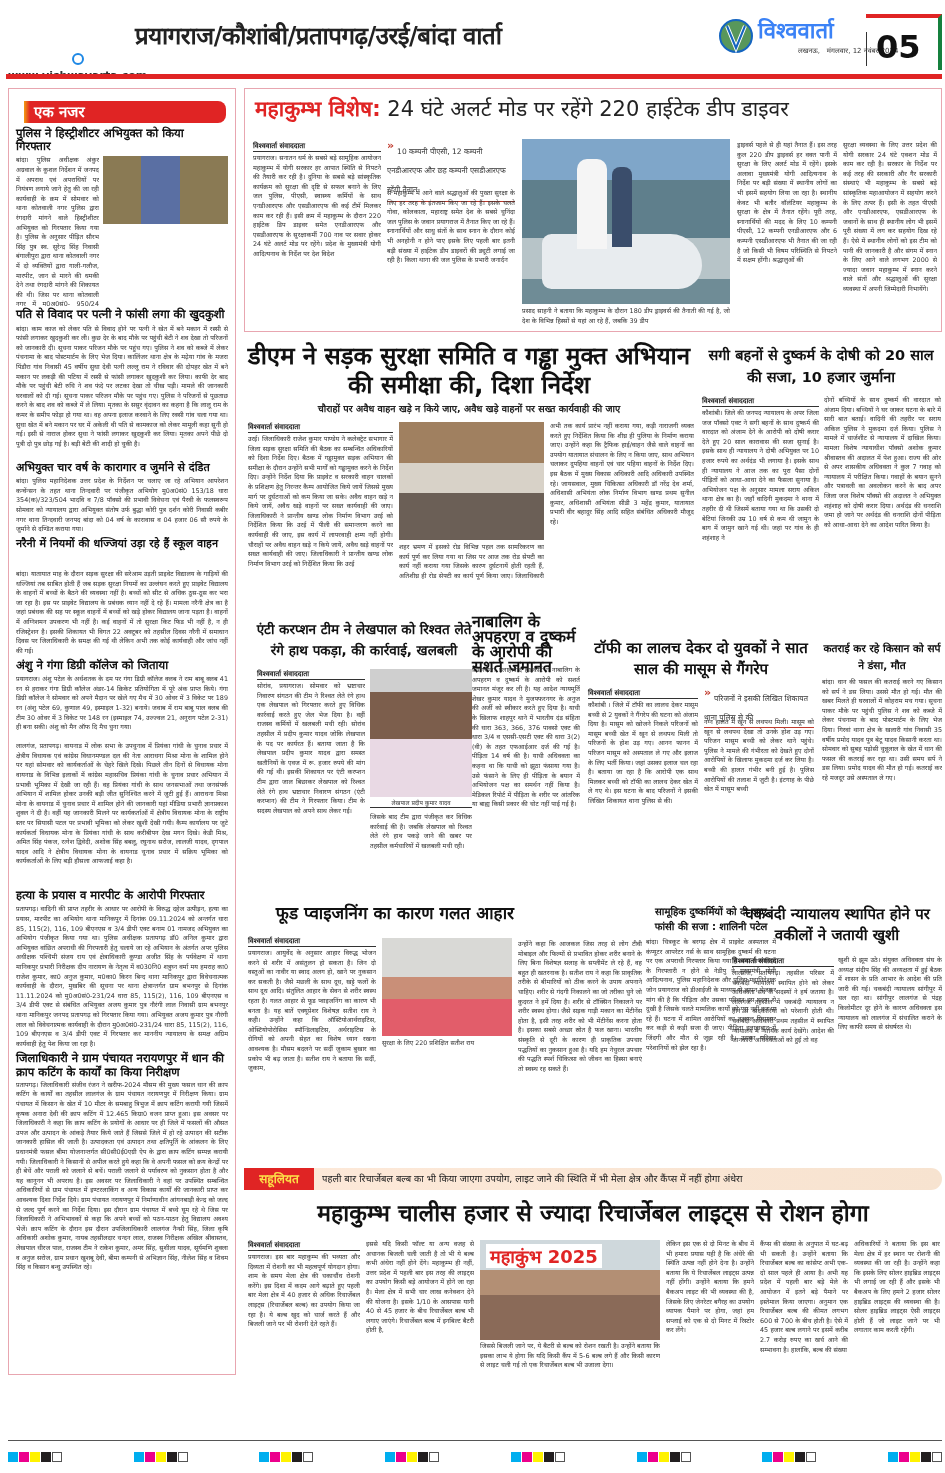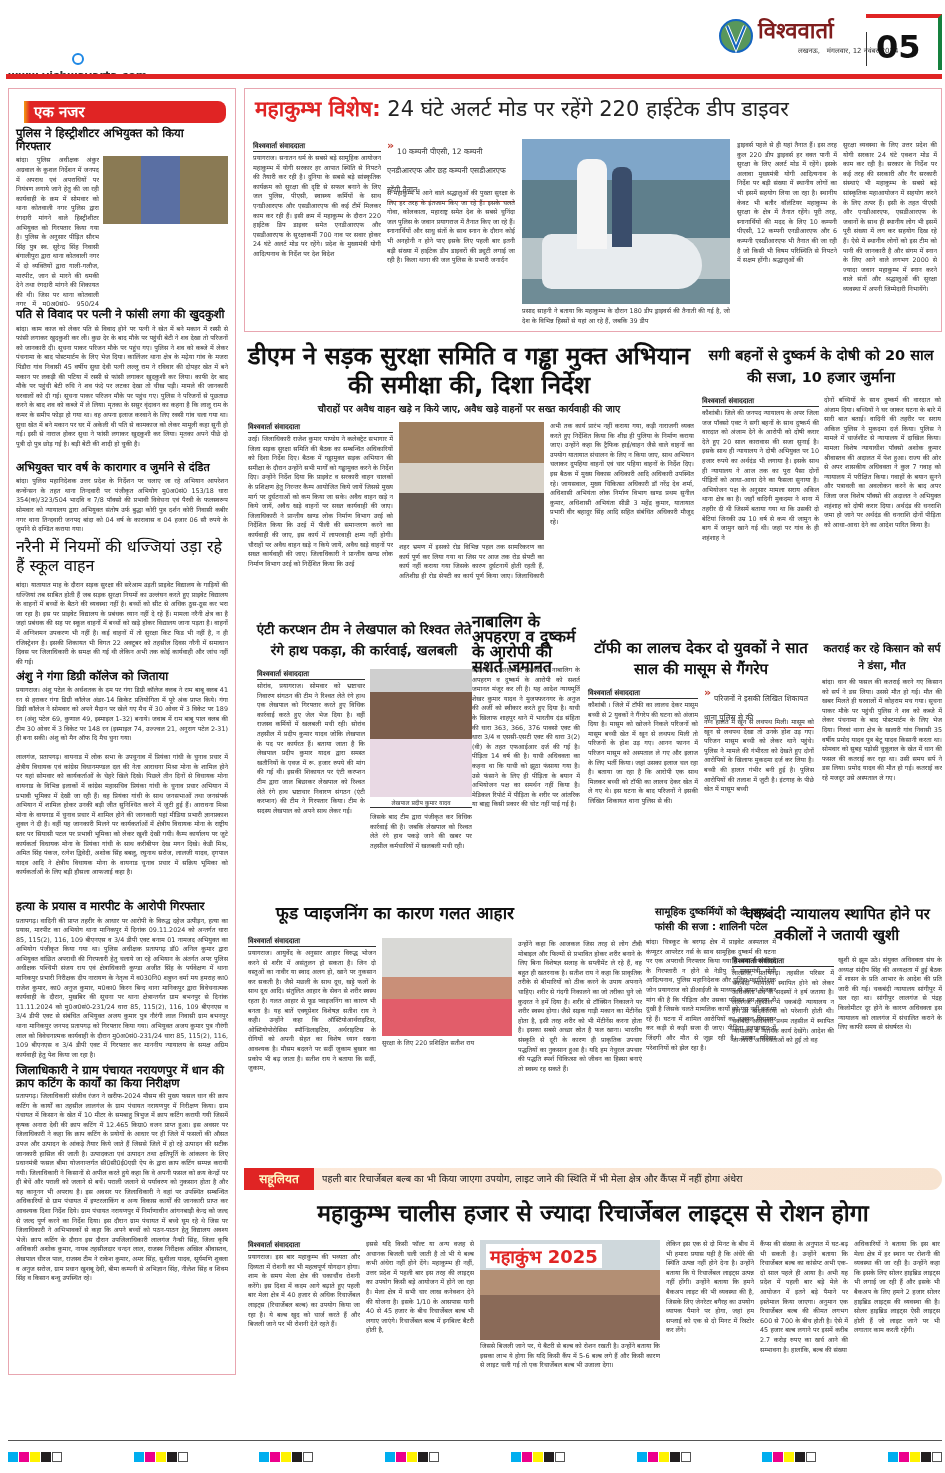--- a/index.html
+++ b/index.html
@@ -11,33 +11,34 @@
 .photo{background:#8a8f95;overflow:hidden}
 .pinkbox{border:1.5px solid #e8a6b0}
 .rule{background:#333}
 .cmyk{display:flex;gap:1px;align-items:center}
 .cmyk span{display:inline-block;width:10px;height:10px}
 </style>
 </head>
 <body>
 
 <div class="abs" style="left:0;top:0;width:945px;height:78px;">
+  <div class="abs" style="left:135px;top:18px;font-size:24px;font-weight:bold;color:#222;letter-spacing:-0.5px;white-space:nowrap;">प्रयागराज/कौशांबी/प्रतापगढ़/उरई/बांदा वार्ता</div>
   <div class="abs" style="left:8px;top:53px;display:flex;align-items:center;gap:4px;flex-direction:column;">
     <span style="display:inline-block;width:12px;height:12px;border-radius:50%;border:2.5px solid #1e88e5;position:relative;"></span>
     <span style="font-size:11px;font-weight:bold;color:#333;">www.vishwavarta.com</span>
   </div>
   <div class="abs" style="left:718px;top:14px;width:36px;height:44px;">
     <svg width="36" height="44" viewBox="0 0 36 44">
       <circle cx="18" cy="22" r="16" fill="#2e7d32" opacity="0.8"></circle>
       <circle cx="18" cy="22" r="16" fill="none" stroke="#1565c0" stroke-width="2"></circle>
       <path d="M9 12 L18 34 L27 12" fill="none" stroke="#fff" stroke-width="4"></path>
       <path d="M9 12 L18 34 L27 12" fill="none" stroke="#1565c0" stroke-width="2"></path>
     </svg>
   </div>
-  <div class="abs" style="left:758px;top:14px;font-size:22px;font-weight:bold;color:#7f1d1d;text-align:right;">विश्ववार्ता</div>
+  <div class="abs" style="left:758px;top:14px;font-size:22px;font-weight:bold;color:#3b82f6;text-align:right;">विश्ववार्ता</div>
   <div class="abs" style="left:758px;top:46px;font-size:7px;color:#333;white-space:pre;margin-left:40px;">लखनऊ,   मंगलवार, 12 नवंबर 2024</div>
   <div class="abs" style="left:866px;top:14px;width:76px;height:56px;border-top:4px solid #e02424;border-right:4px solid #15803d;padding-left:33px;">
     <div class="abs" style="left:0;top:14px;width:1px;height:34px;background:#333;"></div>
     <div class="abs" style="left:10px;top:10px;font-size:32px;font-weight:bold;color:#111;">05</div>
   </div>
   <div class="abs" style="left:6px;top:74px;width:936px;height:5px;background:#e02424;"></div>
 </div>
 
 <div class="abs pinkbox" style="left:8px;top:88px;width:228px;height:1287px;padding:4px 7px;overflow:hidden;">
   <div style="background:linear-gradient(90deg,#f39c12 0,#e02424 6px);color:#fff;font-weight:bold;font-size:15px;padding:2px 10px;border-radius:0 8px 8px 0;margin:8px 2px 4px 8px;height:22px;line-height:18px;">
@@ -56,21 +57,21 @@
     <div class="hd" style="font-size:11.5px;font-weight:bold;margin:2px 0 3px 0;">पति से विवाद पर पत्नी ने फांसी लगा की खुदकुशी</div>
     <div class="body-text" style="height:134px;">बांदा। काम काज को लेकर पति से विवाद होने पर पत्नी ने खेत में बने मकान में रस्सी से फांसी लगाकर खुदकुशी कर ली। कुछ देर के बाद मौके पर पहुंची बेटी ने शव देखा तो परिजनों को जानकारी दी। सूचना पाकर परिजन मौके पर पहुंच गए। पुलिस ने शव को कब्जे में लेकर पंचनामा के बाद पोस्टमार्टम के लिए भेज दिया। कालिंजर थाना क्षेत्र के मढ़ेया गांव के मजरा पिंडौरा गांव निवासी 45 वर्षीय सुधा देवी पत्नी लल्लू राम ने रविवार की दोपहर खेत में बने मकान पर लकड़ी की पटिया में रस्सी से फांसी लगाकर खुदकुशी कर लिया। काफी देर बाद मौके पर पहुंची बेटी रुचि ने शव फंदे पर लटका देखा तो चीख पड़ी। मामले की जानकारी घरवालों को दी गई। सूचना पाकर परिजन मौके पर पहुंच गए। पुलिस ने परिजनों से पूछताछ करने के बाद शव को कब्जे में ले लिया। मृतका के ससुर वृंदावन का कहना है कि लालू राम के कमर के समीप फोड़ा हो गया था। वह अपना इलाज करवाने के लिए रक्सी गांव चला गया था। सुधा खेत में बने मकान पर घर में अकेली थी पति से कामकाज को लेकर मामूली कहा सुनी हो गई। इसी से नाराज होकर सुधा ने फांसी लगाकर खुदकुशी कर लिया। मृतका अपने पीछे दो पुत्री दो पुत्र छोड़ गई है। बड़ी बेटी की शादी हो चुकी है।</div>
   </div>
 
   <div>
     <div class="hd" style="font-size:11px;font-weight:bold;margin:3px 0 3px 0;">अभियुक्त चार वर्ष के कारागार व जुर्माने से दंडित</div>
     <div class="body-text" style="height:58px;">बांदा। पुलिस महानिदेशक उत्तर प्रदेश के निर्देशन पर चलाए जा रहे अभियान आपरेशन कन्वेंन्सन के तहत थाना तिन्दवारी पर पंजीकृत अभियोग मु0अ0सं0 153/18 धारा 354(क)/323/504 भादवि व 7/8 पॉक्सो की प्रभावी विवेचना एवं पैरवी के फलस्वरूप सोमवार को न्यायालय द्वारा अभियुक्त संतोष उर्फ बुद्धा कोरी पुत्र दर्शन कोरी निवासी कबीर नगर थाना तिन्दवारी जनपद बांदा को 04 वर्ष के कारावास व 04 हजार 06 सौ रुपये के जुर्माने से दण्डित कराया गया।</div>
   </div>
 
   <div>
-    <div class="hd" style="font-size:16px;font-weight:normal;margin:3px 0 6px 0;">नरैनी में नियमों की धज्जियां उड़ा रहे हैं स्कूल वाहन</div>
+    <div class="hd" style="font-size:11px;font-weight:bold;margin:3px 0 19px 0;">नरैनी में नियमों की धज्जियां उड़ा रहे हैं स्कूल वाहन</div>
     <div class="body-text" style="height:86px;">बांदा। यातायात माह के दौरान सड़क सुरक्षा की सरेआम उड़ती प्राइवेट विद्यालय के गाड़ियों की धज्जियां तब साबित होती हैं जब सड़क सुरक्षा नियमों का उल्लंघन करते हुए प्राइवेट विद्यालय के वाहनों में बच्चों के बैठने की व्यवस्था नहीं है। बच्चों को सीट से अधिक ठूस-ठूस कर भरा जा रहा है। इस पर प्राइवेट विद्यालय के प्रबंधक ध्यान नहीं दे रहे हैं। मामला नरैनी क्षेत्र का है जहां प्रबंधक की सह पर स्कूल वाहनों में बच्चों को खड़े होकर विद्यालय जाना पड़ता है। वाहनों में अग्निशमन उपकरण भी नहीं है। कई वाहनों में तो सुरक्षा किट फिड भी नहीं है, न ही रजिस्ट्रेशन है। इसकी शिकायत भी विगत 22 अक्टूबर को तहसील दिवस नरैनी में समाधान दिवस पर जिलाधिकारी के समक्ष की गई थी लेकिन अभी तक कोई कार्यवाही और जांच नहीं की गई।</div>
   </div>
 
   <div>
     <div class="hd" style="font-size:11.5px;font-weight:bold;margin:3px 0 3px 0;">अंशु ने गंगा डिग्री कॉलेज को जिताया</div>
     <div class="body-text" style="height:67px;">प्रयागराज। अंशु पटेल के अर्धशतक के दम पर गंगा डिग्री कॉलेज क्लब ने राम बाबू क्लब 41 रन से हराकर गंगा डिग्री कॉलेज अंडर-14 क्रिकेट प्रतियोगिता में पूरे अंक प्राप्त किये। गंगा डिग्री कॉलेज ने सोमवार को अपने मैदान पर खेले गए मैच में 30 ओवर में 3 विकेट पर 189 रन (अंशु पटेल 69, कुणाल 49, इस्माइल 1-32) बनाये। जवाब में राम बाबू पाल क्लब की टीम 30 ओवर में 3 विकेट पर 148 रन (इस्माइल 74, उज्ज्वल 21, अनुराग पटेल 2-31) ही बना सकी। अंशु को मैन ऑफ दि मैच चुना गया।</div>
   </div>
 
   <div>
     <div class="body-text" style="height:144px;">लालगंज, प्रतापगढ़। वायनाड में लोक सभा के उपचुनाव में प्रियंका गांधी के चुनाव प्रचार में क्षेत्रीय विधायक एवं कांग्रेस विधानमण्डल दल की नेता आराधना मिश्रा मोना के शामिल होने पर यहां सोमवार को कार्यकर्ताओं के चेहरे खिले दिखे। पिछले तीन दिनों से विधायक मोना वायनाड के विभिन्न इलाकों में कांग्रेस महासचिव प्रियंका गांधी के चुनाव प्रचार अभियान में प्रभावी भूमिका में देखी जा रही हैं। वह प्रियंका गांधी के साथ जनसभाओं तथा जनसंपर्क अभियान में शामिल होकर उनकी बड़ी जीत सुनिश्चित करने में जुटी हुई हैं। आराधना मिश्रा मोना के वायनाड में चुनाव प्रचार में शामिल होने की जानकारी यहां मीडिया प्रभारी ज्ञानप्रकाश शुक्ल ने दी है। वहीं यह जानकारी मिलने पर कार्यकर्ताओं में क्षेत्रीय विधायक मोना के राष्ट्रीय स्तर पर सियासी पटल पर प्रभावी भूमिका को लेकर खुशी देखी गयी। कैम्प कार्यालय पर जुटे कार्यकर्ता विधायक मोना के प्रियंका गांधी के साथ करीबीपन देख मगन दिखे। केडी मिश्र, अमित सिंह पंकज, रत्नेश द्विवेदी, अशोक सिंह बबलू, रघुनाथ सरोज, लालजी यादव, दृगपाल यादव आदि ने क्षेत्रीय विधायक मोना के वायनाड चुनाव प्रचार में सक्रिय भूमिका को कार्यकर्ताओं के लिए बड़ी हौसला आफजाई कहा है।</div>
@@ -185,21 +186,21 @@
 <div class="abs" style="left:782px;top:900px;width:160px;height:262px;">
   <div class="abs hd" style="left:-50px;top:4px;width:210px;text-align:center;font-size:15px;font-weight:bold;line-height:21px;">चकबंदी न्यायालय स्थापित होने पर वकीलों ने जतायी खुशी</div>
   <div class="abs" style="left:-50px;top:56px;width:102px;">
     <div class="byline">विश्ववार्ता संवाददाता</div>
     <div class="body-text" style="height:190px;">लालगंज, प्रतापगढ़। तहसील परिसर में चकबंदी न्यायालय स्थापित होने को लेकर अधिवक्ता संघ के सदस्यों ने हर्ष जताया है। लालगंज तहसील में चकबंदी न्यायालय न होने से वादकारियों को परेशानी होती थी। चकबंदी अधिकारी प्रथम तहसील में स्थापित न्यायालय में न्यायिक कार्य देखेंगे। आदेश की जानकारी अधिवक्ताओं को हुई तो वह</div>
   </div>
   <div class="abs body-text" style="left:56px;top:56px;width:104px;height:200px;">खुशी से झूम उठे। संयुक्त अधिवक्ता संघ के अध्यक्ष संदीप सिंह की अध्यक्षता में हुई बैठक में शासन के प्रति आभार के आदेश की प्रति जारी की गई। चकबंदी न्यायालय सांगीपुर में चल रहा था। सांगीपुर लालगंज से पंद्रह किलोमीटर दूर होने के कारण अधिवक्ता इस न्यायालय को लालगंज में संचालित कराने के लिए काफी समय से संघर्षरत थे।</div>
 </div>
 
 <div class="abs" style="left:244px;top:1168px;width:698px;height:22px;background:linear-gradient(90deg,#fde9d9,#f7e3d0);border-radius:0 11px 11px 0;">
-  <div class="abs" style="left:0;top:0;width:70px;height:22px;background:#e02424;color:#fef9c3;font-weight:bold;font-size:12px;text-align:center;line-height:22px;">सहूलियत</div>
+  <div class="abs" style="left:0;top:0;width:70px;height:22px;background:#e02424;color:#fde047;font-weight:bold;font-size:12px;text-align:center;line-height:22px;">सहूलियत</div>
   <div class="abs" style="left:78px;top:4px;font-size:9.5px;color:#222;white-space:nowrap;">पहली बार रिचार्जेबल बल्ब का भी किया जाएगा उपयोग, लाइट जाने की स्थिति में भी मेला क्षेत्र और कैंप्स में नहीं होगा अंधेरा</div>
 </div>
 
 <div class="abs" style="left:244px;top:1194px;width:698px;height:190px;">
   <div class="abs hd" style="left:0;top:6px;width:698px;text-align:center;font-size:23px;font-weight:bold;">महाकुम्भ चालीस हजार से ज्यादा रिचार्जेबल लाइट्स से रोशन होगा</div>
   <div class="abs" style="left:4px;top:46px;width:112px;">
     <div class="byline">विश्ववार्ता संवाददाता</div>
     <div class="body-text" style="height:135px;">प्रयागराज। इस बार महाकुम्भ की भव्यता और दिव्यता में रोशनी का भी महत्वपूर्ण योगदान होगा। शाम के समय मेला क्षेत्र की चकाचौंध रोशनी करेंगे। इस दिशा में कदम आगे बढ़ाते हुए पहली बार मेला क्षेत्र में 40 हजार से अधिक रिचार्जेबल लाइट्स (रिचार्जेबल बल्ब) का उपयोग किया जा रहा है। ये बल्ब खुद को चार्ज करते हैं और बिजली जाने पर भी रोशनी देते रहते हैं।</div>
   </div>
   <div class="abs body-text" style="left:122px;top:46px;width:108px;height:140px;">इससे यदि किसी फॉल्ट या अन्य वजह से अचानक बिजली चली जाती है तो भी ये बल्ब कभी अंधेरा नहीं होने देंगे। महाकुम्भ ही नहीं, उत्तर प्रदेश में पहली बार इस तरह की लाइट्स का उपयोग किसी बड़े आयोजन में होने जा रहा है। मेला क्षेत्र में सभी चार लाख कनेक्शन देने की योजना है। इसके 1/10 के आसपास यानी 40 से 45 हजार के बीच रिचार्जेबल बल्ब भी लगाए जाएंगे। रिचार्जेबल बल्ब में इनबिल्ट बैटरी होती है,</div>

